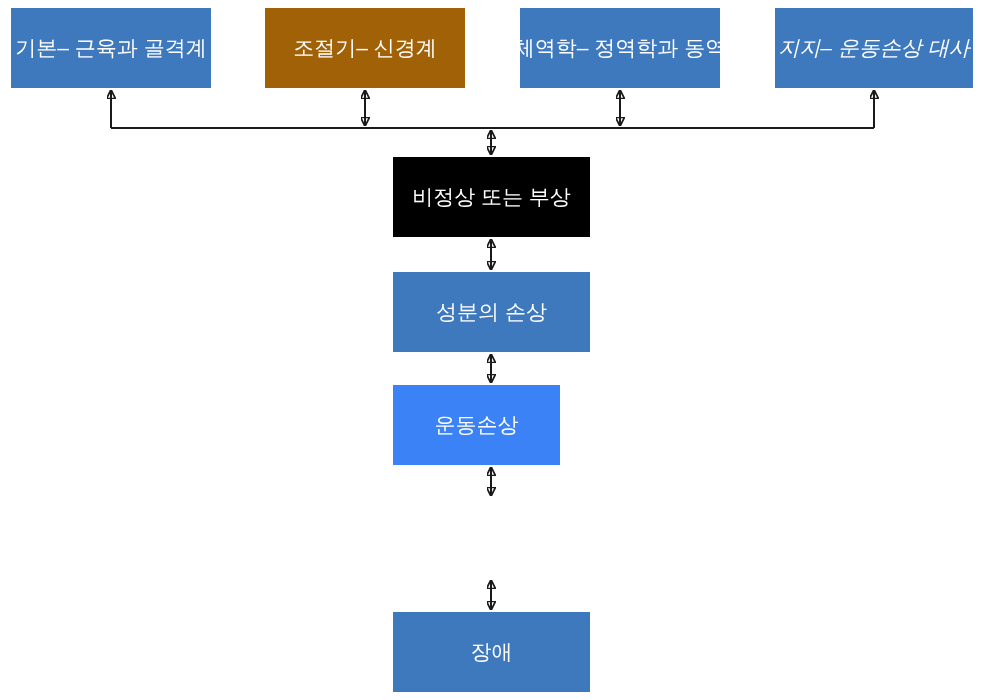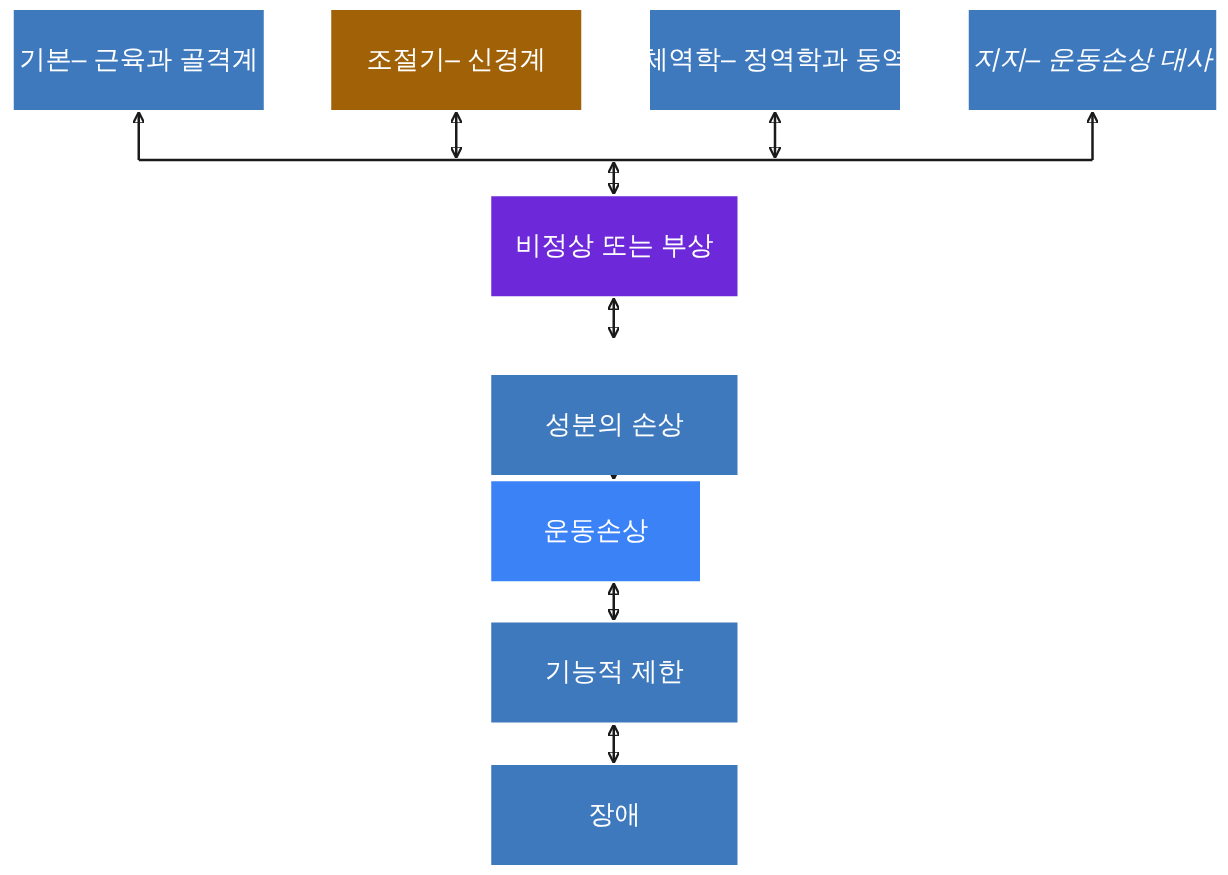--- a/index.html
+++ b/index.html
@@ -84,33 +84,30 @@
   <div class="box" style="left:520px; top:8px; width:200px; height:80px; background:#3E79BE;text-align:center;">
     <div class="line1">생체역학</div>
     <div class="line2">– 정역학과 동역학</div>
   </div>
 
   <div class="box" style="left:775px; top:8px; width:198px; height:80px; background:#3E79BE;font-style:italic;">
     <div class="line1">지지</div>
     <div class="line2">– 운동손상 대사</div>
   </div>
 
-  <div class="box" style="left:393px; top:157px; width:197px; height:80px; background:#6d28d9;">
+  <div class="box" style="left:393px; top:157px; width:197px; height:80px; background:#000000;">
     <div class="label">비정상 또는 부상</div>
   </div>
 
-  <div class="box" style="left:393px; top:272px; width:197px; height:80px; background:#3E79BE;margin-top:28px;">
+  <div class="box" style="left:393px; top:272px; width:197px; height:80px; background:#3E79BE;">
     <div class="label">성분의 손상</div>
   </div>
 
   <div class="box" style="left:393px; top:385px; width:167px; height:80px; background:#3b82f6;">
     <div class="label">운동손상</div>
   </div>
 
-  <div class="box" style="left:393px; top:498px; width:197px; height:80px; background:#3E79BE;">
-    <div class="label">기능적 제한</div>
-  </div>
 
   <div class="box" style="left:393px; top:612px; width:197px; height:80px; background:#3E79BE;">
     <div class="label">장애</div>
   </div>
 
 </div>
 
 </body></html>

